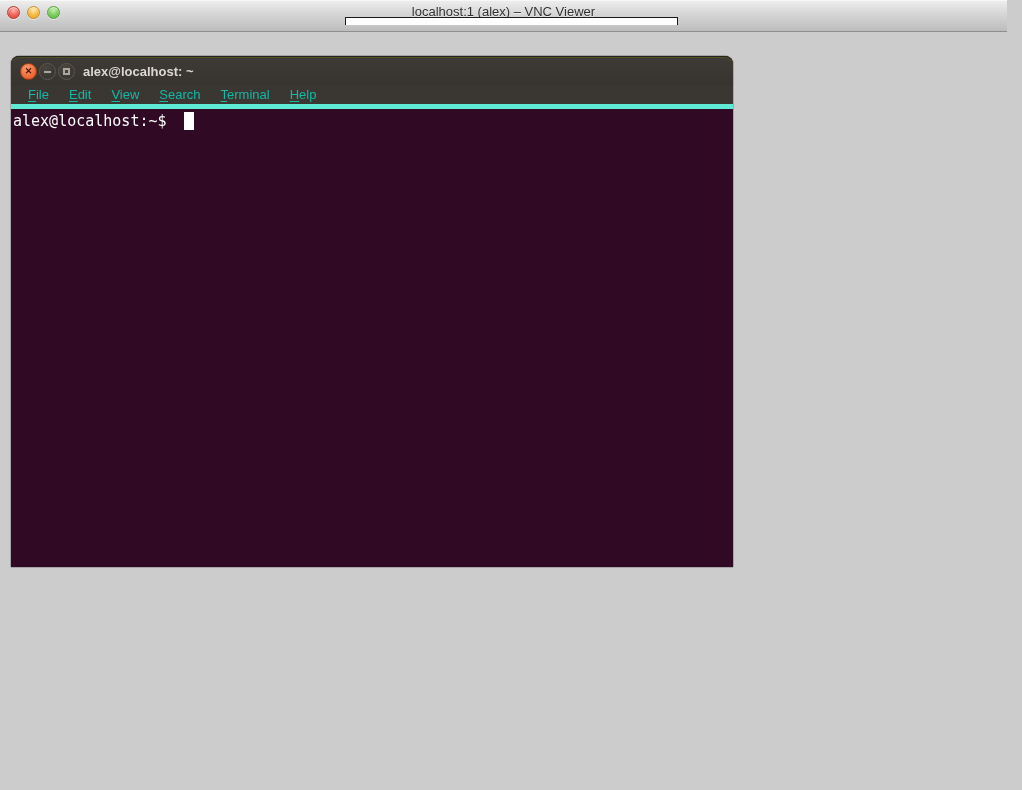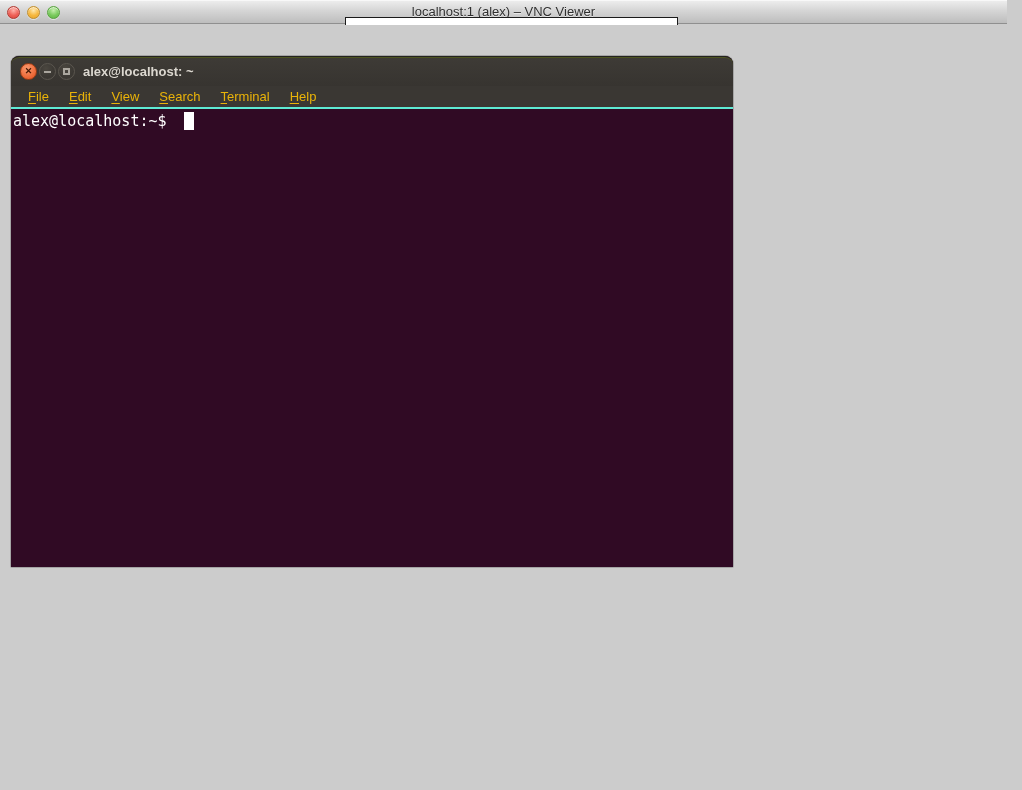--- a/index.html
+++ b/index.html
@@ -8,21 +8,21 @@
     position: relative;
     background: #cccccc;
     font-family: "Liberation Sans", sans-serif;
     overflow: hidden;
   }
 
   
   .vnc-titlebar {
     position: absolute;
     left: 0; top: 0; right: 15px;
-    height: 24px;
+    height: 32px;
     background: linear-gradient(#efefef, #d6d6d6 45%, #bdbdbd);
     border-bottom: 1px solid #8f8f8f;
     box-shadow: inset 0 1px 0 #f8f8f8;
   }
   .traffic-lights {
     position: absolute;
     left: 7px; top: 6px;
     display: flex;
     gap: 7px;
   }
@@ -119,26 +119,26 @@
   }
   .terminal-title {
     margin-left: 8px;
     font-size: 13px;
     font-weight: bold;
     color: #dcd8d0;
   }
   .terminal-menubar {
     height: 23px;
     background: #3a3733;
-    border-bottom: 2px solid #5eead4;
+    border-bottom: 5px solid #5eead4;
     display: flex;
     align-items: center;
     padding-left: 7px;
     font-size: 13px;
-    color: #eab308;
+    color: #14b8a6;
   }
   .menu-item {
     padding: 2px 10px 3px 10px;
     cursor: default;
   }
   .menu-item .mnemonic {
     text-decoration: underline;
     text-underline-offset: 2px;
   }
   .terminal-viewport {

